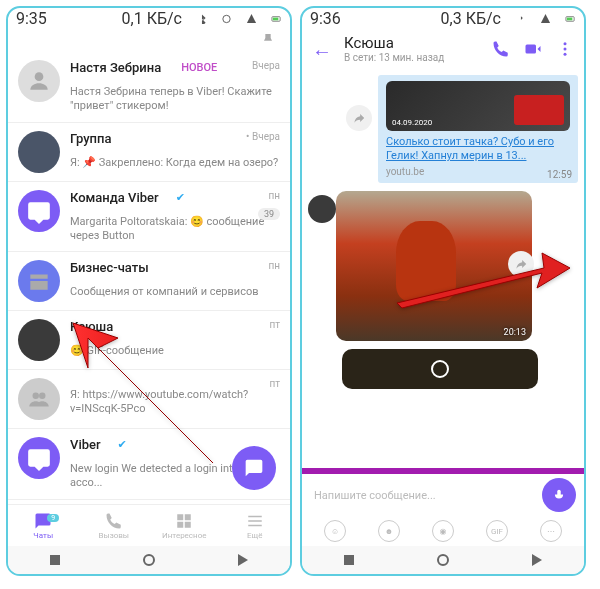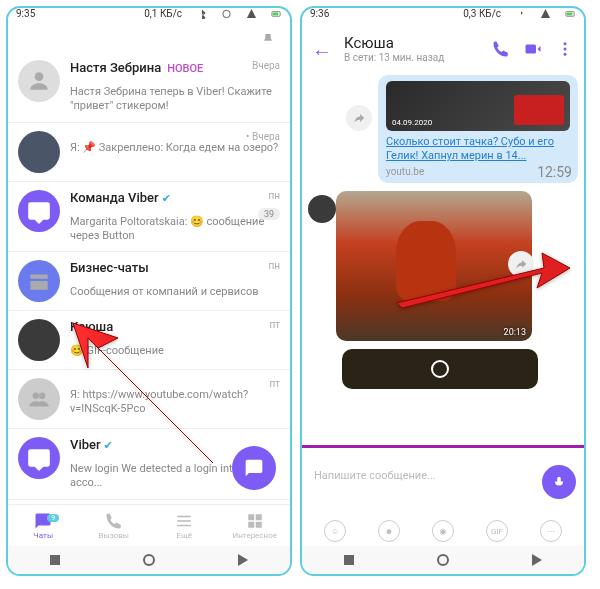--- a/index.html
+++ b/index.html
@@ -1,32 +1,32 @@
 <!DOCTYPE html>
 <html><head>
 <meta charset="utf-8">
 <style>
 *{margin:0;padding:0;box-sizing:border-box;font-family:Roboto,Arial,sans-serif}
 body{background:#fff;display:flex;gap:8px;padding:6px}
 .phone{width:286px;height:570px;border:2px solid #5dcde0;border-radius:14px;overflow:hidden;display:flex;flex-direction:column;background:#fff;position:relative}
-.statusbar{height:20px;display:flex;align-items:flex-start;justify-content:space-between;padding:0 8px;font-size:10px;color:#333}
+.statusbar{height:20px;display:flex;align-items:flex-end;justify-content:space-between;padding:0 8px;font-size:16px;color:#333}
 .sb-right{display:flex;gap:14px;align-items:center}
 .sb-right svg{width:11px;height:11px;fill:#555}
 .chat-list{flex:1;overflow:hidden}
 .chat-item{display:flex;padding:8px 10px;border-bottom:1px solid #eee;align-items:flex-start;gap:10px;position:relative}
 .avatar{width:42px;height:42px;border-radius:50%;background:#ddd;flex-shrink:0;display:flex;align-items:center;justify-content:center}
 .avatar svg{width:26px;height:26px;fill:#aaa}
 .avatar.viber{background:#7d5cf5}
 .avatar.viber svg{fill:#fff}
 .avatar.car{background:#4a5568}
 .avatar.store{background:#6b7aed}
 .avatar.group{background:#ccc}
 .avatar.user{background:#3a3a3a}
 .chat-body{flex:1;min-width:0}
-.chat-title{font-size:13px;font-weight:500;color:#222;display:flex;align-items:flex-end;gap:3px}
+.chat-title{font-size:13px;font-weight:500;color:#222;display:flex;align-items:center;gap:17px}
 .verified{color:#2eabf0;font-size:11px}
 .new-badge{color:#c04dc8;font-size:11px;margin-left:3px}
 .chat-sub{font-size:11px;color:#888;line-height:1.3;margin-top:10px;white-space:normal}
 .chat-time{position:absolute;top:8px;right:10px;font-size:10px;color:#aaa}
 .date-badge{position:absolute;top:26px;right:10px;background:#eee;color:#888;border-radius:9px;font-size:9px;padding:1px 6px}
 .search-pin{display:flex;justify-content:flex-end;padding:4px 14px}
 .search-pin svg{width:16px;height:16px;fill:#aaa}
 .bottom-nav{display:flex;border-top:1px solid #eee;height:42px}
 .nav-item{flex:1;display:flex;flex-direction:column;align-items:center;justify-content:center;gap:1px}
 .nav-item svg{width:18px;height:18px;fill:#bbb}
@@ -39,38 +39,38 @@
 .fab{position:absolute;right:14px;bottom:84px;width:44px;height:44px;border-radius:50%;background:#7d5cf5;display:flex;align-items:center;justify-content:center}
 .fab svg{width:20px;height:20px;fill:#fff}
 .header2{display:flex;align-items:center;padding:6px 10px;gap:12px}
 .back-arrow{color:#7d5cf5;font-size:20px}
 .head-info{flex:1}
 .head-name{font-size:15px;color:#222}
 .head-sub{font-size:10px;color:#999}
 .head-actions{display:flex;gap:14px}
 .head-actions svg{width:18px;height:18px;fill:#7d5cf5}
 .conv{flex:1;padding:6px;display:flex;flex-direction:column;gap:8px;overflow:hidden}
-.msg-out{align-self:flex-end;background:#d4e9f9;border-radius:10px;padding:6px 8px;max-width:200px;position:relative}
+.msg-out{align-self:flex-end;background:#d4e9f9;border-radius:3px;padding:6px 8px;max-width:200px;position:relative}
 .msg-out .car-prev{width:184px;height:50px;background:linear-gradient(135deg,#2a2a2a,#4a4a4a);border-radius:6px;margin-bottom:4px;position:relative}
 .car-prev::after{content:'';position:absolute;right:6px;bottom:6px;width:50px;height:30px;background:#c82020;border-radius:3px}
 .link-title{color:#2480d6;font-size:11px;text-decoration:underline;line-height:1.3}
 .link-src{font-size:10px;color:#999;margin-top:2px}
-.msg-time{font-size:14px;color:#888;position:absolute;right:6px;bottom:3px}
+.msg-time{font-size:10px;color:#888;position:absolute;right:6px;bottom:3px}
 .fwd-btn{position:absolute;width:26px;height:26px;border-radius:50%;background:#f0f0f0;display:flex;align-items:center;justify-content:center}
 .fwd-btn svg{width:14px;height:14px;fill:#aaa}
 .fwd1{left:-32px;top:30px}
 .msg-in{align-self:flex-start;display:flex;gap:0;position:relative}
 .in-avatar{width:28px;height:28px;border-radius:50%;background:#3a3a3a;margin-top:4px}
 .gif-box{width:196px;height:150px;background:linear-gradient(180deg,#b4a890 0%,#c44020 35%,#8a3010 70%,#4a3828 100%);border-radius:10px;position:relative}
 .gif-box::before{content:'';position:absolute;left:60px;top:30px;width:60px;height:80px;background:#b83410;border-radius:40% 40% 20% 20%}
 .gif-dur{position:absolute;right:6px;bottom:4px;color:#fff;font-size:9px;text-shadow:0 0 3px #000}
 .fwd2{position:absolute;right:-2px;top:60px;z-index:2}
 .gif2{width:196px;height:40px;background:#2a2418;border-radius:10px;margin-left:34px;position:relative}
 .gif2::after{content:'';position:absolute;left:50%;top:50%;transform:translate(-50%,-50%);width:14px;height:14px;border:2px solid #fff;border-radius:50%}
-.composer{display:flex;align-items:flex-start;padding:17px 8px;gap:6px;border-top:3px solid #a21caf}
+.composer{display:flex;align-items:center;padding:4px 8px;gap:6px;border-top:6px solid #a21caf}
 .comp-input{flex:1;font-size:11px;color:#bbb;padding:4px}
 .mic{width:34px;height:34px;border-radius:50%;background:#7d5cf5;display:flex;align-items:center;justify-content:center}
 .mic svg{width:14px;height:14px;fill:#fff}
 .toolbar{display:flex;justify-content:space-around;padding:4px 6px}
 .toolbar div{width:22px;height:22px;border:1.5px solid #ccc;border-radius:50%;display:flex;align-items:center;justify-content:center;font-size:8px;color:#bbb}
 .arrow{position:absolute;z-index:10}
 .arrow svg{filter:drop-shadow(0 1px 2px rgba(0,0,0,.3))}
 </style>
 </head>
 <body>
@@ -113,20 +113,23 @@
             <span>Настя Зебрина</span>
             <span class="new-badge">НОВОЕ</span>
           </div>
         <div class="chat-sub">Настя Зебрина теперь в Viber! Скажите "привет" стикером!</div>
       </div>
       <div class="chat-time">Вчера</div>
     </div>
     <div class="chat-item">
       <div class="avatar car"></div>
       <div class="chat-body">
+        <div class="chat-title">
+            <span>Группа</span>
+          </div>
         <div class="chat-sub">Я: 📌 Закреплено: Когда едем на озеро?</div>
       </div>
       <div class="chat-time">• Вчера</div>
     </div>
     <div class="chat-item">
       <div class="avatar viber">
           <svg viewBox="0 0 24 24">
             <path d="M20 4H4a2 2 0 00-2 2v12a2 2 0 002 2h4l4 4 4-4h4a2 2 0 002-2V6a2 2 0 00-2-2z"></path>
           </svg>
         </div>
@@ -204,35 +207,35 @@
           <path d="M20 2H4a2 2 0 00-2 2v18l4-4h14a2 2 0 002-2V4a2 2 0 00-2-2z"></path>
         </svg>
       <span class="nav-badge">9</span>
       <span class="nav-label">Чаты</span>
     </div>
     <div class="nav-item">
         <svg viewBox="0 0 24 24">
           <path d="M6 2l3 6-2 2c1 3 3 5 6 6l2-2 6 3v3a2 2 0 01-2 2C10 22 2 14 2 4a2 2 0 012-2h2z"></path>
         </svg>
         <span class="nav-label">Вызовы</span>
-      </div>
-    <div class="nav-item">
-        <svg viewBox="0 0 24 24">
-          <path d="M3 6h18M3 12h18M3 18h18" stroke="#bbb" stroke-width="2" fill="none"></path>
-        </svg>
-        <span class="nav-label">Ещё</span>
       </div>
     <div class="nav-item">
         <svg viewBox="0 0 24 24">
           <rect x="3" y="3" width="8" height="8"></rect>
           <rect x="13" y="3" width="8" height="8"></rect>
           <rect x="3" y="13" width="8" height="8"></rect>
           <rect x="13" y="13" width="8" height="8"></rect>
         </svg>
         <span class="nav-label">Интересное</span>
+      </div>
+    <div class="nav-item">
+        <svg viewBox="0 0 24 24">
+          <path d="M3 6h18M3 12h18M3 18h18" stroke="#bbb" stroke-width="2" fill="none"></path>
+        </svg>
+        <span class="nav-label">Ещё</span>
       </div>
   </div>
   <div class="sys-nav">
     <div style="background:#666;width:10px;height:10px"></div>
     <div style="border:2px solid #666;border-radius:50%"></div>
     <div style="border-left:10px solid #666;border-top:6px solid transparent;border-bottom:6px solid transparent;width:0;height:0"></div>
   </div>
   <div class="arrow" style="left:50px;top:300px">
     <svg width="170" height="170" viewBox="0 0 170 170">
         <defs>
@@ -287,21 +290,21 @@
   <div class="conv">
     <div class="msg-out">
       <div class="fwd-btn fwd1">
           <svg viewBox="0 0 24 24">
             <path d="M14 5l7 7-7 7v-4c-5 0-8 2-10 5 1-6 4-10 10-11V5z"></path>
           </svg>
         </div>
       <div class="car-prev">
         <span style="position:absolute;left:6px;bottom:4px;color:#fff;font-size:8px">04.09.2020</span>
       </div>
-      <div class="link-title">Сколько стоит тачка? Субо и его Гелик! Хапнул мерин в 14...</div>
+      <div class="link-title">Сколько стоит тачка? Субо и его Гелик! Хапнул мерин в 13...</div>
       <div class="link-src">youtu.be</div>
       <span class="msg-time">12:59</span>
     </div>
     <div class="msg-in">
       <div class="in-avatar"></div>
       <div class="gif-box">
         <span class="gif-dur">20:13</span>
       </div>
       <div class="fwd-btn fwd2">
           <svg viewBox="0 0 24 24">

